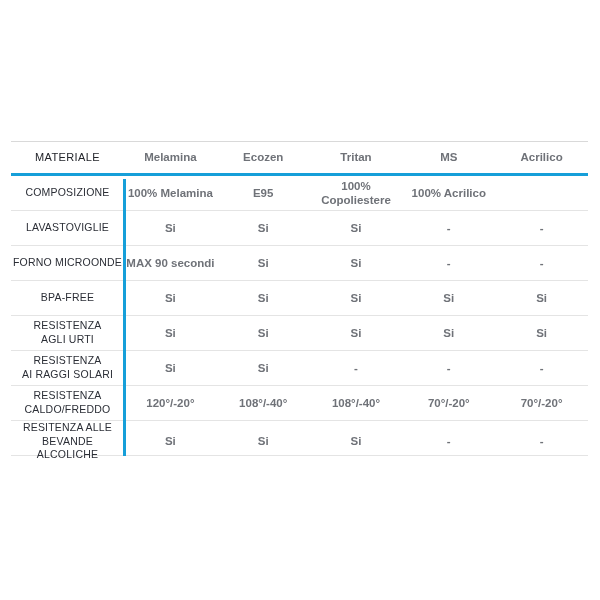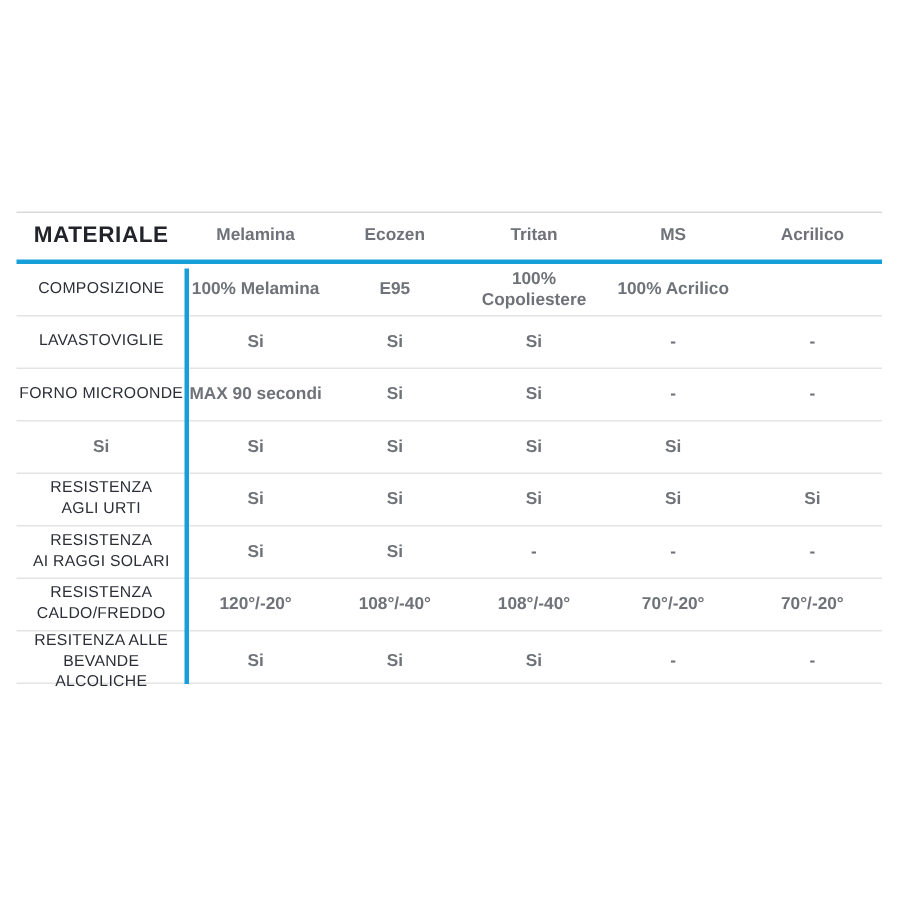--- a/index.html
+++ b/index.html
@@ -40,23 +40,23 @@
   }
   .cell{
     text-align:center;
     white-space:pre-line;
     line-height:1.25;
     color:var(--value-text);
     font-size:11.5px;
     font-weight:bold;
   }
   .cell.corner{
-    font-weight:bold;
+    font-weight:normal;
     color:#22242a;
-    font-size:15px;
+    font-size:11px;
     letter-spacing:.4px;
   }
   .cell.colhead{
     font-size:11.5px;
     color:var(--value-text);
   }
   .cell.rowlabel{
     font-weight:normal;
     color:var(--label-text);
     font-size:10.5px;
@@ -106,20 +106,21 @@
   <div class="row data">
     <div class="cell rowlabel">FORNO MICROONDE</div>
     <div class="cell">MAX 90 secondi</div>
     <div class="cell">Si</div>
     <div class="cell">Si</div>
     <div class="cell">-</div>
     <div class="cell">-</div>
   </div>
 
   <div class="row data">
+    <div class="cell rowlabel">BPA-FREE</div>
     <div class="cell">Si</div>
     <div class="cell">Si</div>
     <div class="cell">Si</div>
     <div class="cell">Si</div>
     <div class="cell">Si</div>
   </div>
 
   <div class="row data">
     <div class="cell rowlabel">RESISTENZA
 AGLI URTI</div>

